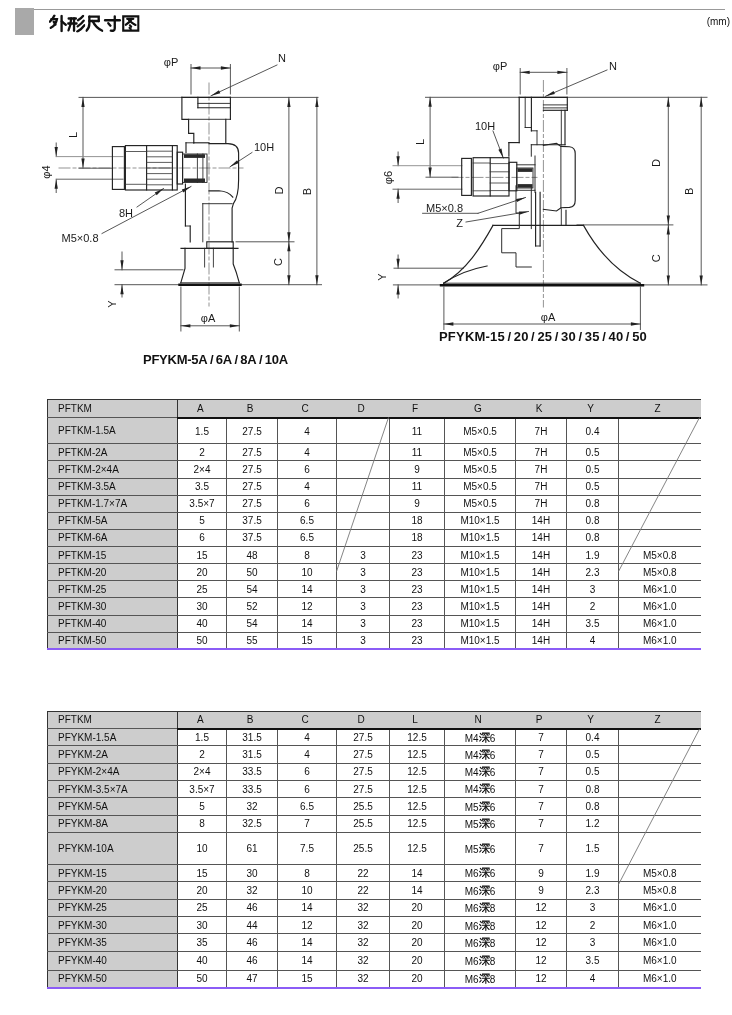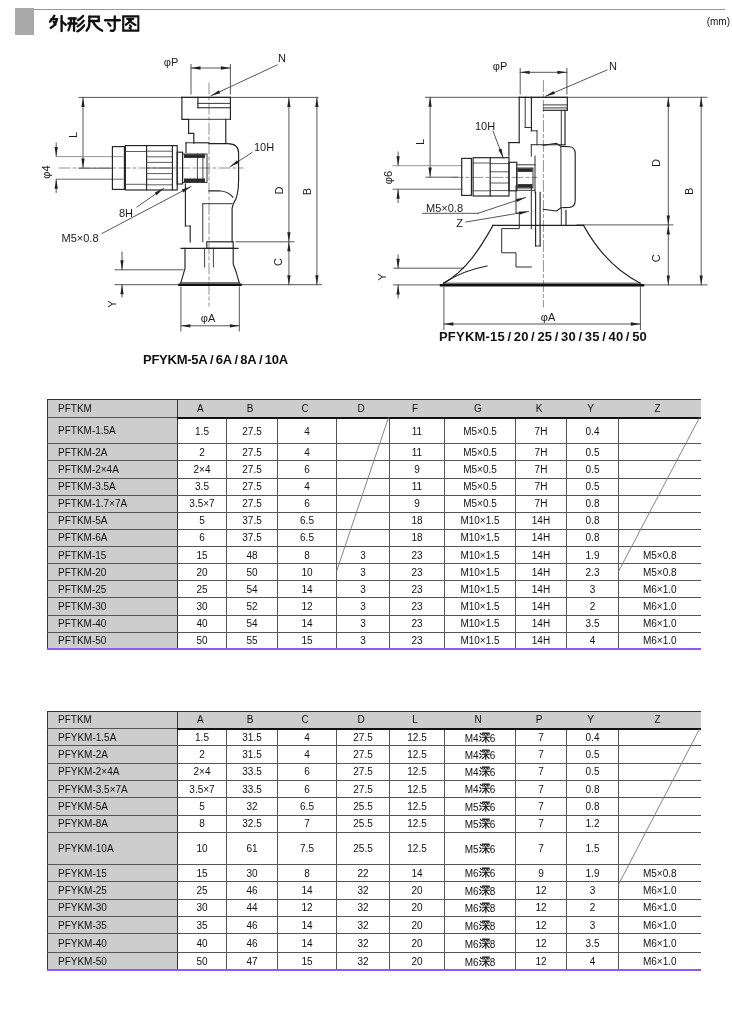--- a/index.html
+++ b/index.html
@@ -647,20 +647,34 @@
         <td class="dc">22</td>
         <td class="dc">14</td>
         <td class="dc">M6<svg class="sh">
             <use href="#g-shen"></use>
           </svg>6</td>
         <td class="dc">9</td>
         <td class="dc">1.9</td>
         <td class="dc">M5×0.8</td>
       </tr>
       <tr style="height:17.35px">
+        <td class="mc">PFYKM-20</td>
+        <td class="dc">20</td>
+        <td class="dc">32</td>
+        <td class="dc">10</td>
+        <td class="dc">22</td>
+        <td class="dc">14</td>
+        <td class="dc">M6<svg class="sh">
+            <use href="#g-shen"></use>
+          </svg>6</td>
+        <td class="dc">9</td>
+        <td class="dc">2.3</td>
+        <td class="dc">M5×0.8</td>
+      </tr>
+      <tr style="height:17.35px">
         <td class="mc">PFYKM-25</td>
         <td class="dc">25</td>
         <td class="dc">46</td>
         <td class="dc">14</td>
         <td class="dc">32</td>
         <td class="dc">20</td>
         <td class="dc">M6<svg class="sh">
             <use href="#g-shen"></use>
           </svg>8</td>
         <td class="dc">12</td>

